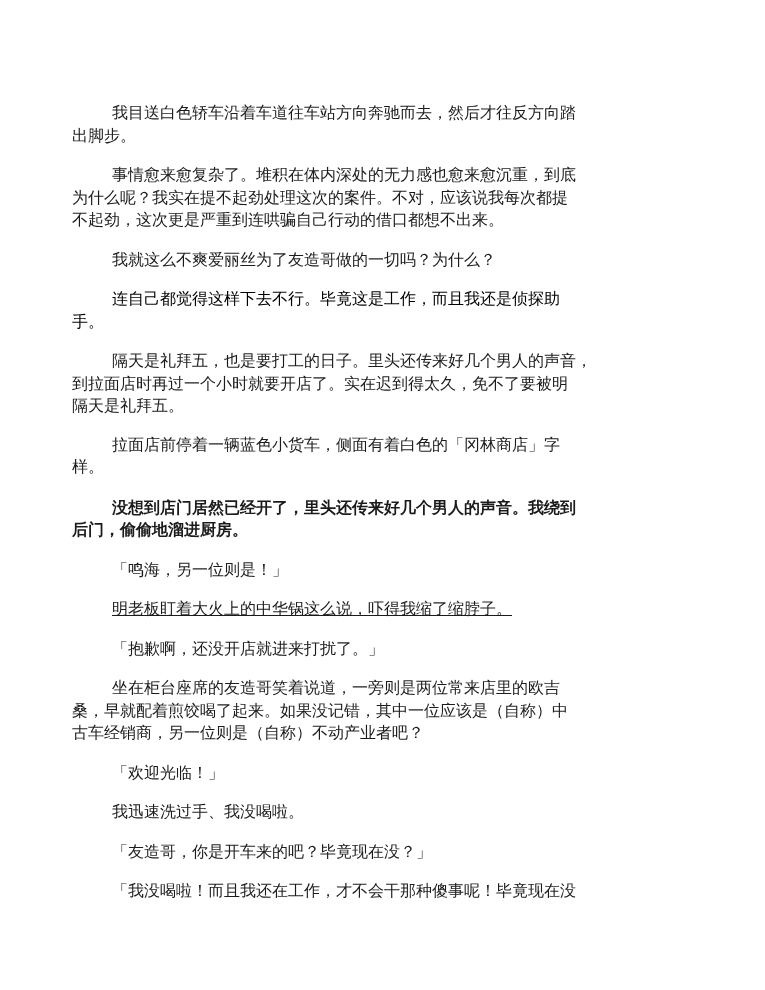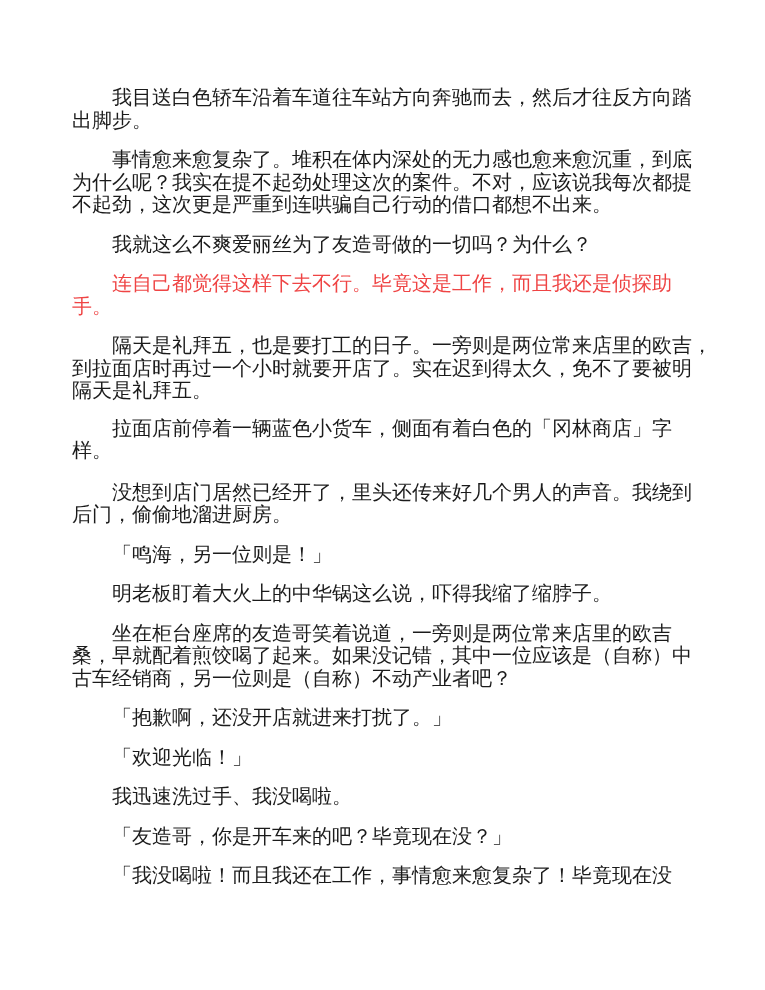--- a/index.html
+++ b/index.html
@@ -16,24 +16,24 @@
     box-sizing: border-box;
     width: 765px;
     height: 990px;
     padding: 86px 66px 0 72px;
     background: #ffffff;
   }
   .text-block {
     width: 627px;
   }
   .para {
-    margin: 0 0 17px 0;
+    margin: 16px 0 17px 0;
     padding: 0;
     font-family: "DejaVu Serif", "Liberation Serif", serif;
-    font-size: 20px;
+    font-size: 16px;
     line-height: 22.5px;
     letter-spacing: 0;
     color: #1b1b1b;
     text-align: left;
   }
   .line {
     display: block;
     text-indent: 0;
     white-space: nowrap;
   }
@@ -52,57 +52,57 @@
         <span class="line">出脚步。</span>
       </p>
       <p class="para" style="color: rgb(27, 27, 27);">
         <span class="line">事情愈来愈复杂了。堆积在体内深处的无力感也愈来愈沉重，到底</span>
         <span class="line">为什么呢？我实在提不起劲处理这次的案件。不对，应该说我每次都提</span>
         <span class="line">不起劲，这次更是严重到连哄骗自己行动的借口都想不出来。</span>
       </p>
       <p class="para" style="color: rgb(27, 27, 27);">
         <span class="line">我就这么不爽爱丽丝为了友造哥做的一切吗？为什么？</span>
       </p>
-      <p class="para" style="color: #ef4444;">
+      <p class="para" style="color: #000000;">
         <span class="line">连自己都觉得这样下去不行。毕竟这是工作，而且我还是侦探助</span>
         <span class="line">手。</span>
       </p>
       <p class="para" style="color: rgb(27, 27, 27);">
-        <span class="line">隔天是礼拜五，也是要打工的日子。一旁则是两位常来店里的欧吉，</span>
+        <span class="line">隔天是礼拜五，也是要打工的日子。里头还传来好几个男人的声音，</span>
         <span class="line">到拉面店时再过一个小时就要开店了。实在迟到得太久，免不了要被明</span>
         <span class="line">隔天是礼拜五。</span>
       </p>
       <p class="para" style="color: rgb(27, 27, 27); font-family: Liberation Mono, monospace;">
         <span class="line">拉面店前停着一辆蓝色小货车，侧面有着白色的「冈林商店」字</span>
         <span class="line">样。</span>
       </p>
-      <p class="para" style="color: rgb(27, 27, 27);">
+      <p class="para" style="color: rgb(27, 27, 27); font-weight: bold;">
         <span class="line">没想到店门居然已经开了，里头还传来好几个男人的声音。我绕到</span>
         <span class="line">后门，偷偷地溜进厨房。</span>
       </p>
       <p class="para" style="color: rgb(27, 27, 27);">
         <span class="line">「鸣海，另一位则是！」</span>
       </p>
+      <p class="para" style="color: rgb(27, 27, 27); text-decoration: underline;">
+        <span class="line">明老板盯着大火上的中华锅这么说，吓得我缩了缩脖子。</span>
+      </p>
       <p class="para" style="color: rgb(27, 27, 27);">
-        <span class="line">明老板盯着大火上的中华锅这么说，吓得我缩了缩脖子。</span>
+        <span class="line">「抱歉啊，还没开店就进来打扰了。」</span>
       </p>
       <p class="para" style="color: rgb(27, 27, 27);">
         <span class="line">坐在柜台座席的友造哥笑着说道，一旁则是两位常来店里的欧吉</span>
         <span class="line">桑，早就配着煎饺喝了起来。如果没记错，其中一位应该是（自称）中</span>
         <span class="line">古车经销商，另一位则是（自称）不动产业者吧？</span>
-      </p>
-      <p class="para" style="color: rgb(27, 27, 27);">
-        <span class="line">「抱歉啊，还没开店就进来打扰了。」</span>
       </p>
       <p class="para" style="color: rgb(27, 27, 27);">
         <span class="line">「欢迎光临！」</span>
       </p>
       <p class="para" style="color: rgb(27, 27, 27);">
         <span class="line">我迅速洗过手、我没喝啦。</span>
       </p>
       <p class="para" style="color: rgb(27, 27, 27);">
         <span class="line">「友造哥，你是开车来的吧？毕竟现在没？」</span>
       </p>
       <p class="para" style="color: rgb(27, 27, 27);">
-        <span class="line">「我没喝啦！而且我还在工作，事情愈来愈复杂了！毕竟现在没</span>
+        <span class="line">「我没喝啦！而且我还在工作，才不会干那种傻事呢！毕竟现在没</span>
       </p>
     </div>
 </div>
 
 </body></html>

